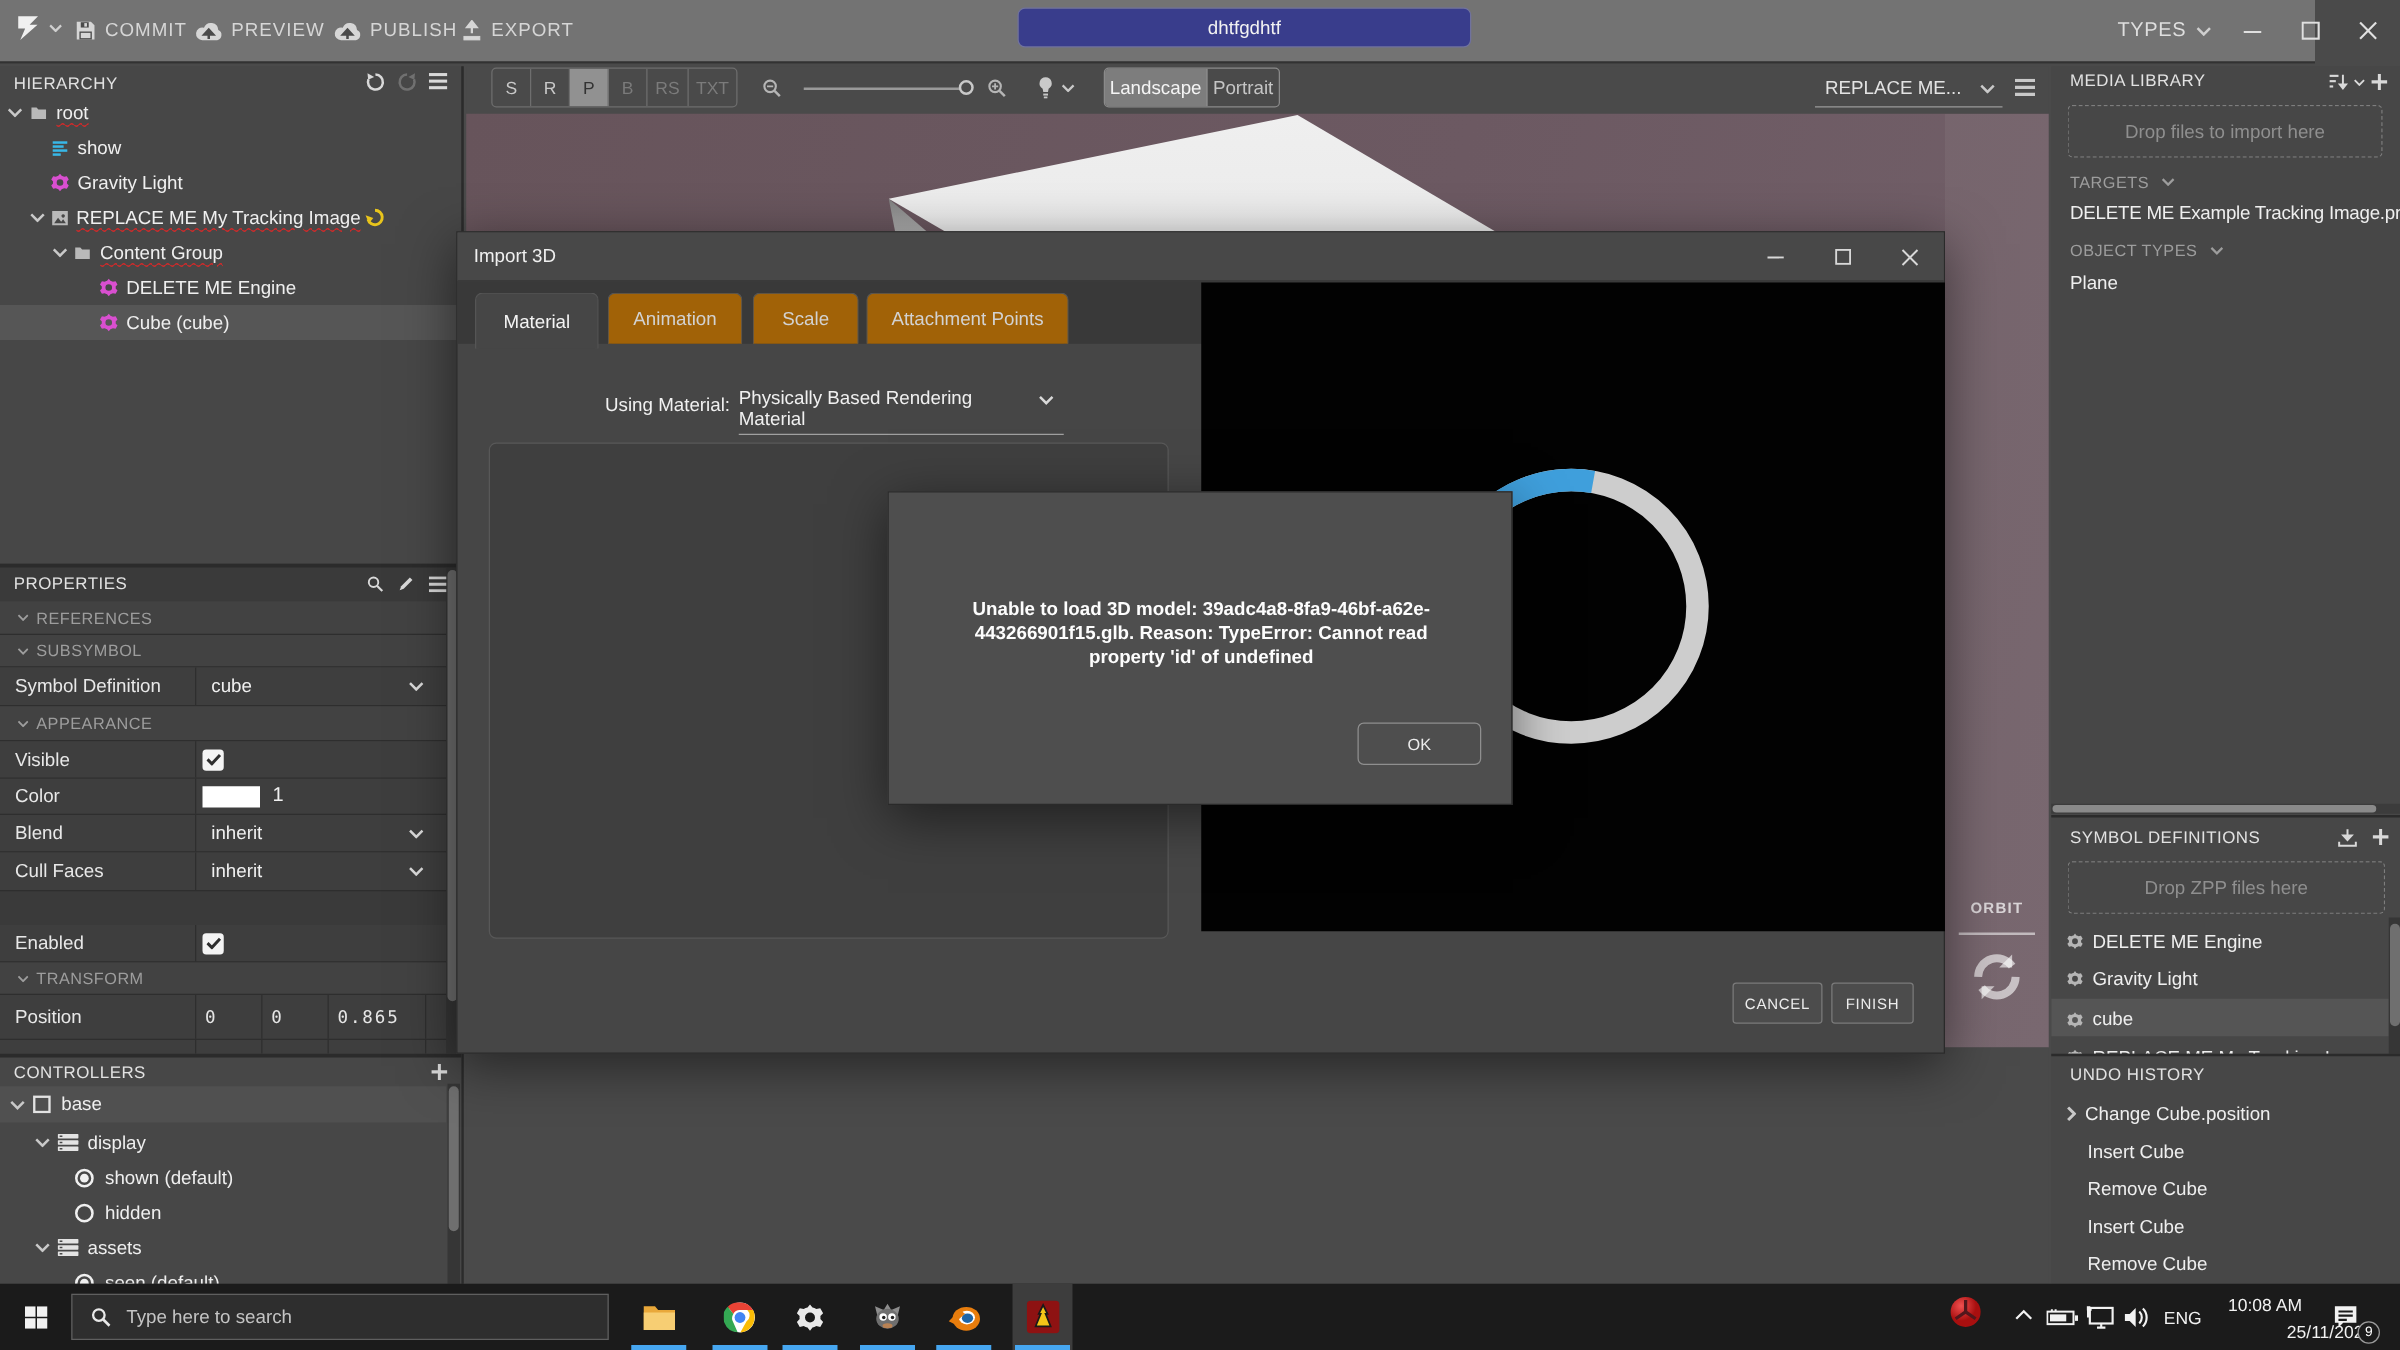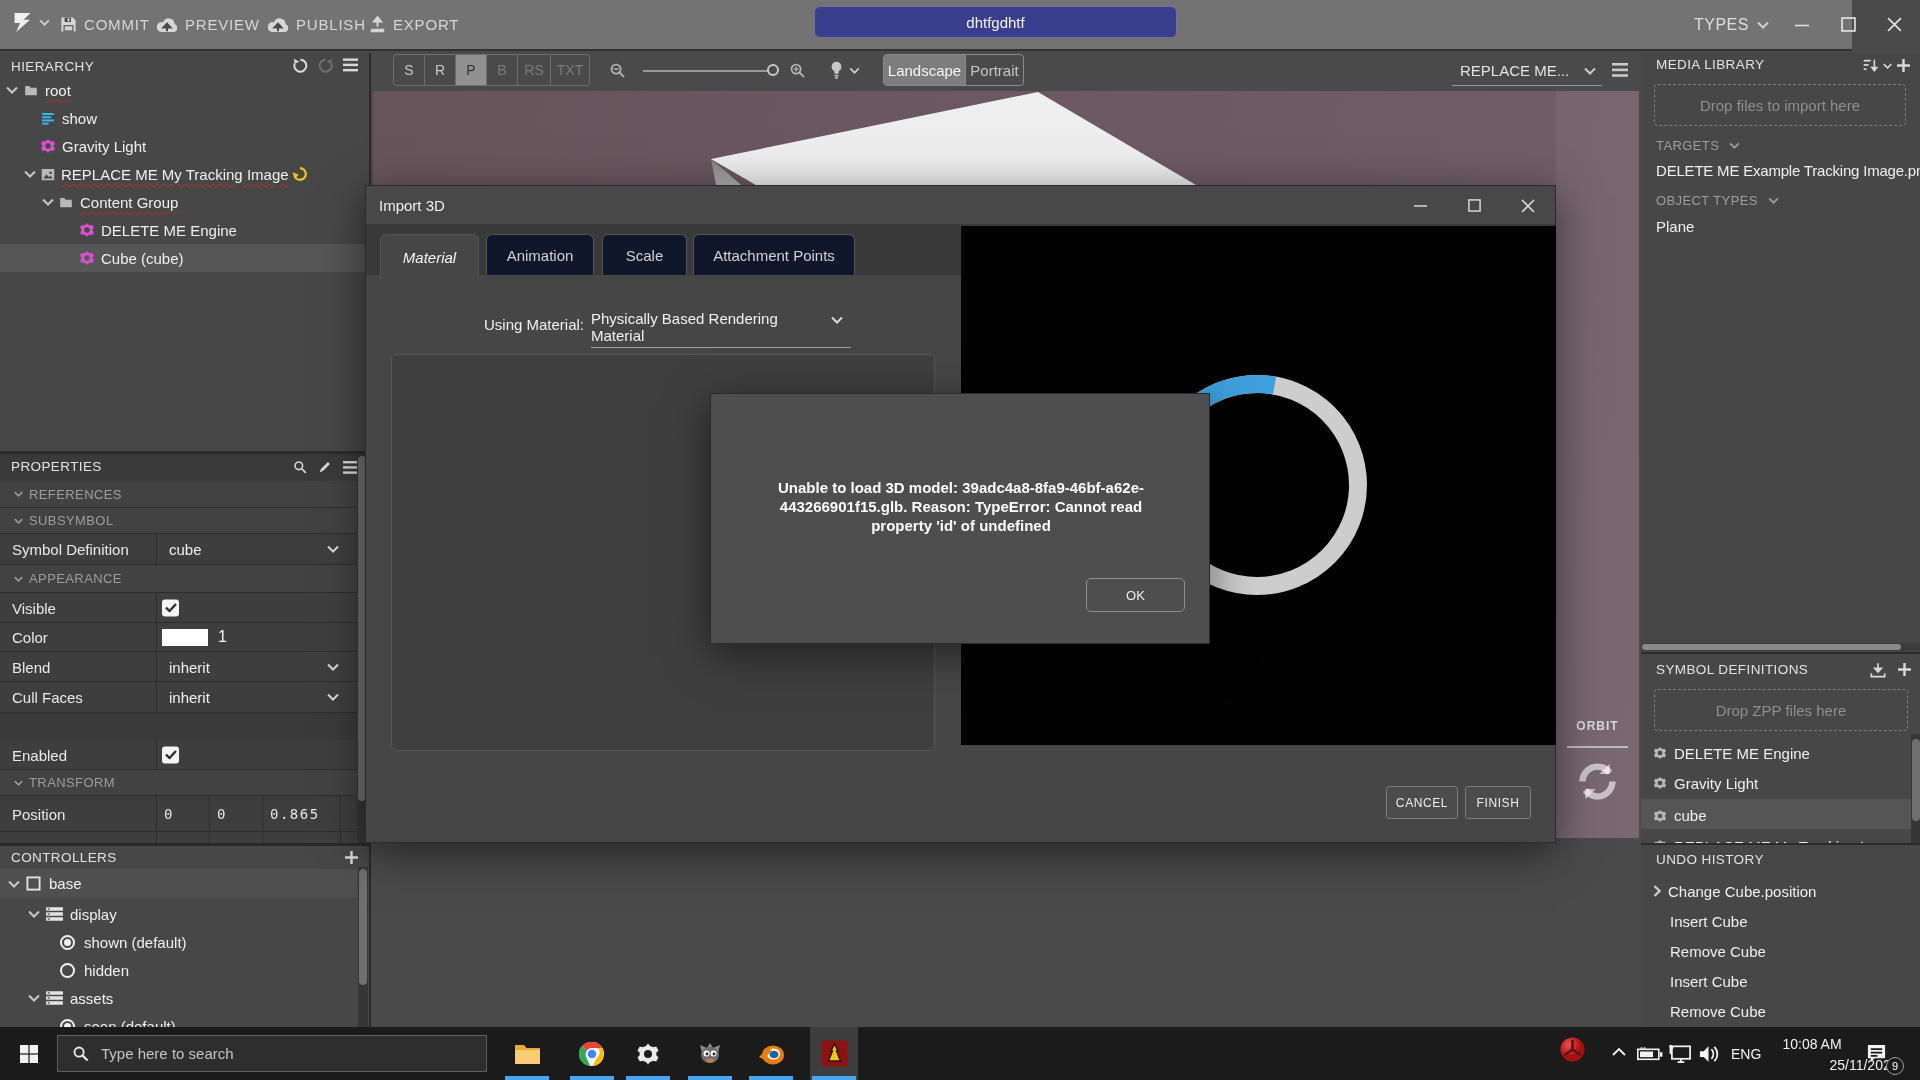--- a/index.html
+++ b/index.html
@@ -73,23 +73,23 @@
 
   
   .dialog { position:absolute; background:#464646; border:1px solid #2a2a2a; box-shadow:0 10px 40px rgba(0,0,0,0.5); }
   .dlg-titlebar { position:relative; height:39px; }
   .dlg-title { position:absolute; left:13px; top:50%; transform:translateY(-50%); font-size:15px; color:#f0f0f0; }
   .dlg-btns { position:absolute; right:0; top:0; height:39px; display:flex; align-items:center; }
   .dlg-btn { width:54px; height:39px; display:flex; align-items:center; justify-content:center; }
 
   #import-dialog { left:365px; top:185px; width:1191px; height:658px; }
   #tabstrip { position:absolute; left:0; top:39px; width:1189px; height:50px; background:#393939; }
-  .tab { position:absolute; top:9px; height:41px; background:#0f172a; border:1px solid #555; border-bottom:none;
+  .tab { position:absolute; top:9px; height:41px; background:#a16207; border:1px solid #555; border-bottom:none;
          border-radius:6px 6px 0 0; display:flex; align-items:center; justify-content:center; color:#d2d2d2; font-size:15px; }
-  .tab.active { background:#464646; color:#f4f4f4; height:45px; z-index:2;font-style:italic; }
+  .tab.active { background:#464646; color:#f4f4f4; height:45px; z-index:2; }
   .dlg-footer-btn { position:absolute; height:33px; background:#4c4c4c; border:1px solid #7b7b7b; border-radius:3px;
                     color:#ececec; font-size:12px; letter-spacing:0.6px; display:flex; align-items:center; justify-content:center; }
 
   #error-dialog { left:710px; top:393px; width:500px; height:251px; background:#4e4e4e; z-index:10; }
   #error-msg { position:absolute; left:50px; top:84px; width:400px; text-align:center; font-weight:bold;
                font-size:15px; line-height:19px; color:#fdfdfd; }
   #ok-btn { position:absolute; left:375px; top:184px; width:99px; height:34px; border:1px solid #8f8f8f; border-radius:5px;
             background:#4e4e4e; color:#ececec; font-size:13px; display:flex; align-items:center; justify-content:center; }
 
   

